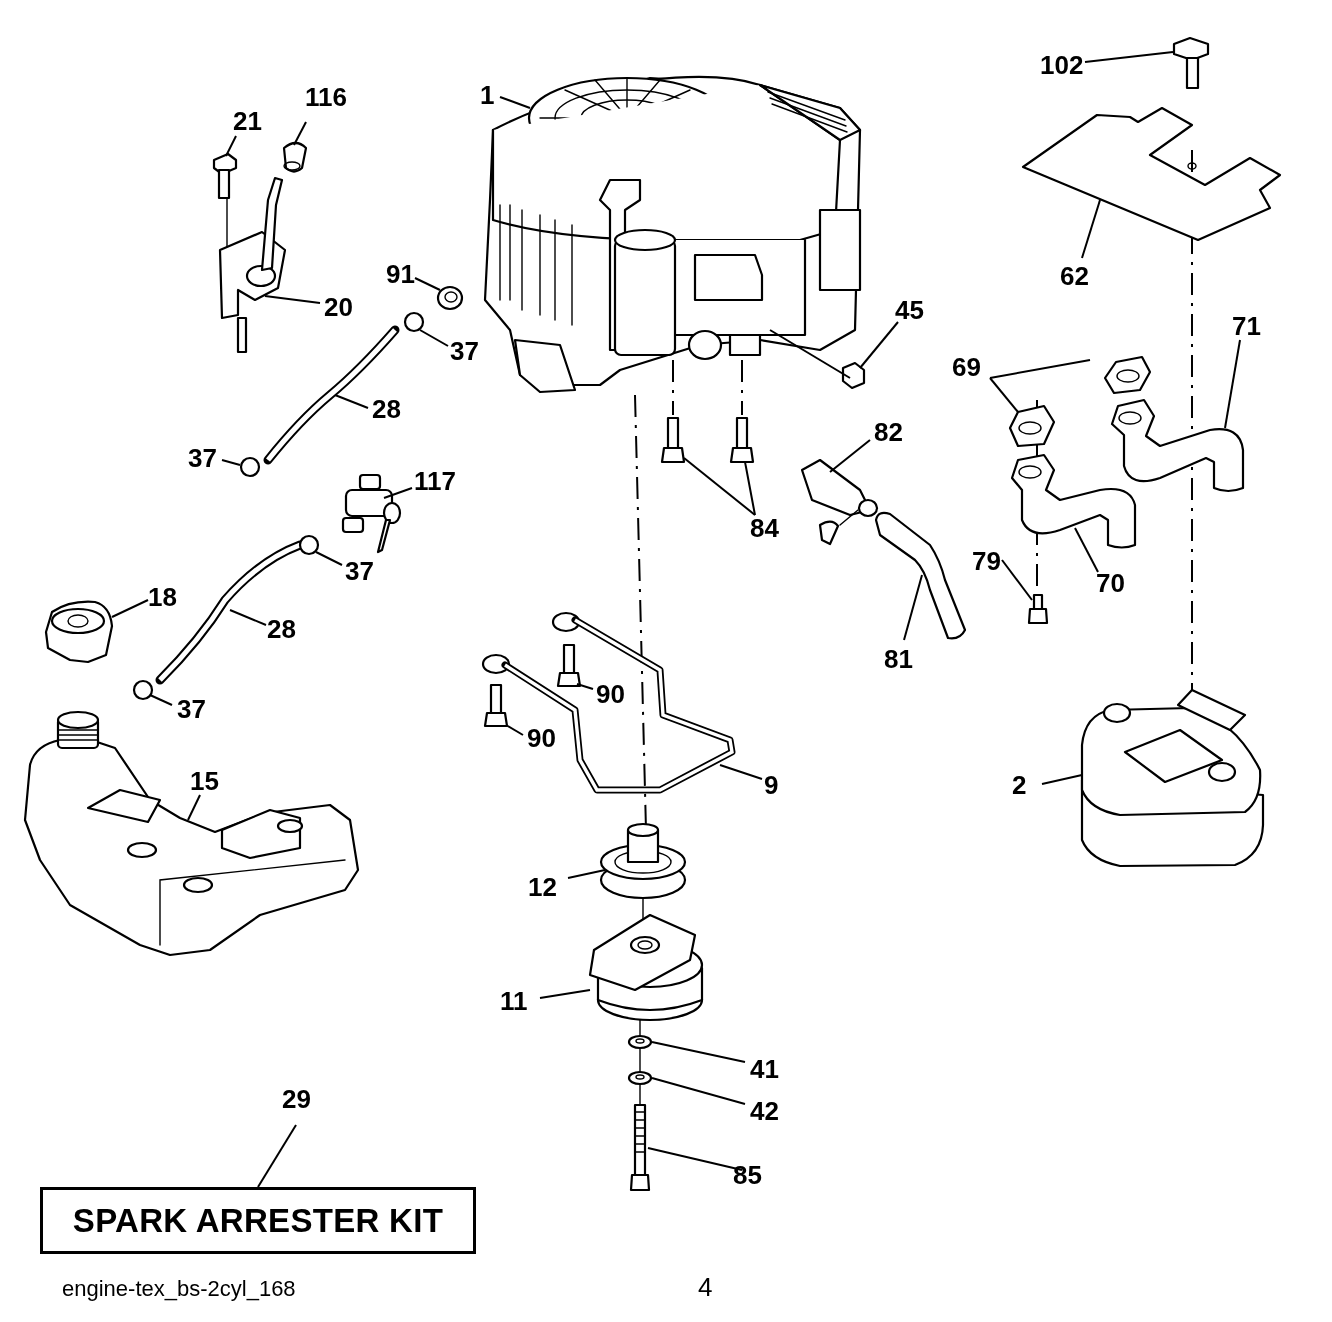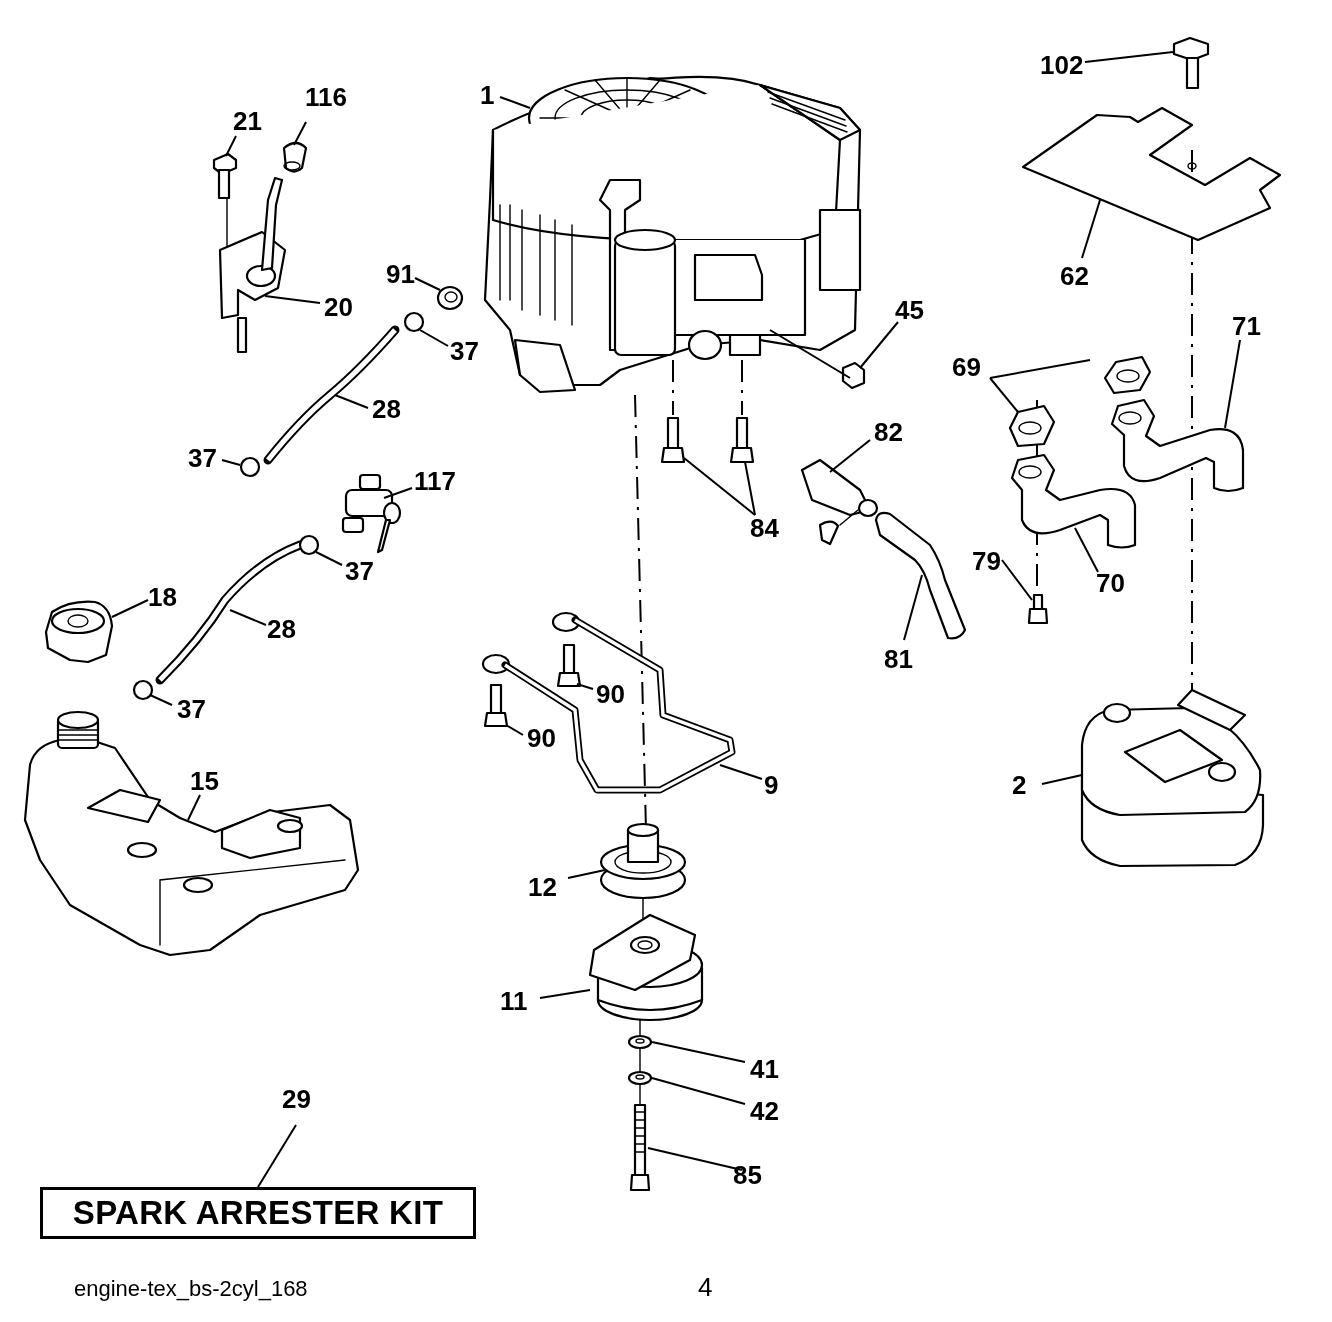--- a/index.html
+++ b/index.html
@@ -4,24 +4,24 @@
 <style>
   html, body { margin: 0; padding: 0; background: #ffffff; }
   body { width: 1332px; height: 1322px; position: relative; overflow: hidden;
          font-family: "Liberation Sans", sans-serif; color: #000; }
   #diagram { position: absolute; left: 0; top: 0; width: 1332px; height: 1322px; }
   .callout { font-family: "Liberation Sans", sans-serif; font-weight: bold; font-size: 26px; fill: #000; }
   .leader { stroke: #000; stroke-width: 2; fill: none; }
   .part { stroke: #000; stroke-width: 2.2; fill: #fff; stroke-linejoin: round; stroke-linecap: round; }
   .thin { stroke: #000; stroke-width: 1.4; fill: none; stroke-linecap: round; }
   .dash { stroke: #000; stroke-width: 2; fill: none; stroke-dasharray: 22 8 3 8; }
-  .kit-box { position: absolute; left: 40px; top: 1187px; width: 436px; height: 52px;
+  .kit-box { position: absolute; left: 40px; top: 1187px; width: 436px; height: 67px;
              border: 3px solid #000; box-sizing: border-box; display: flex; align-items: center; justify-content: center; }
   .kit-text { font-family: "Liberation Sans", sans-serif; font-weight: bold; font-size: 33px; letter-spacing: 0.3px; }
-  .footer-id { position: absolute; left: 62px; top: 1276px; font-size: 22px; font-family: "Liberation Sans", sans-serif; margin-left: 12px; }
+  .footer-id { position: absolute; left: 62px; top: 1276px; font-size: 22px; font-family: "Liberation Sans", sans-serif; }
   .page-num { position: absolute; left: 698px; top: 1272px; font-size: 26px; font-family: "Liberation Sans", sans-serif; }
 </style>
 </head>
 <body>
 
 <svg id="diagram" viewBox="0 0 1332 1322" xmlns="http://www.w3.org/2000/svg">
 
   <g>
     <line class="dash" x1="635" y1="395" x2="646" y2="830"></line>
     <line class="dash" x1="673" y1="360" x2="673" y2="415"></line>

